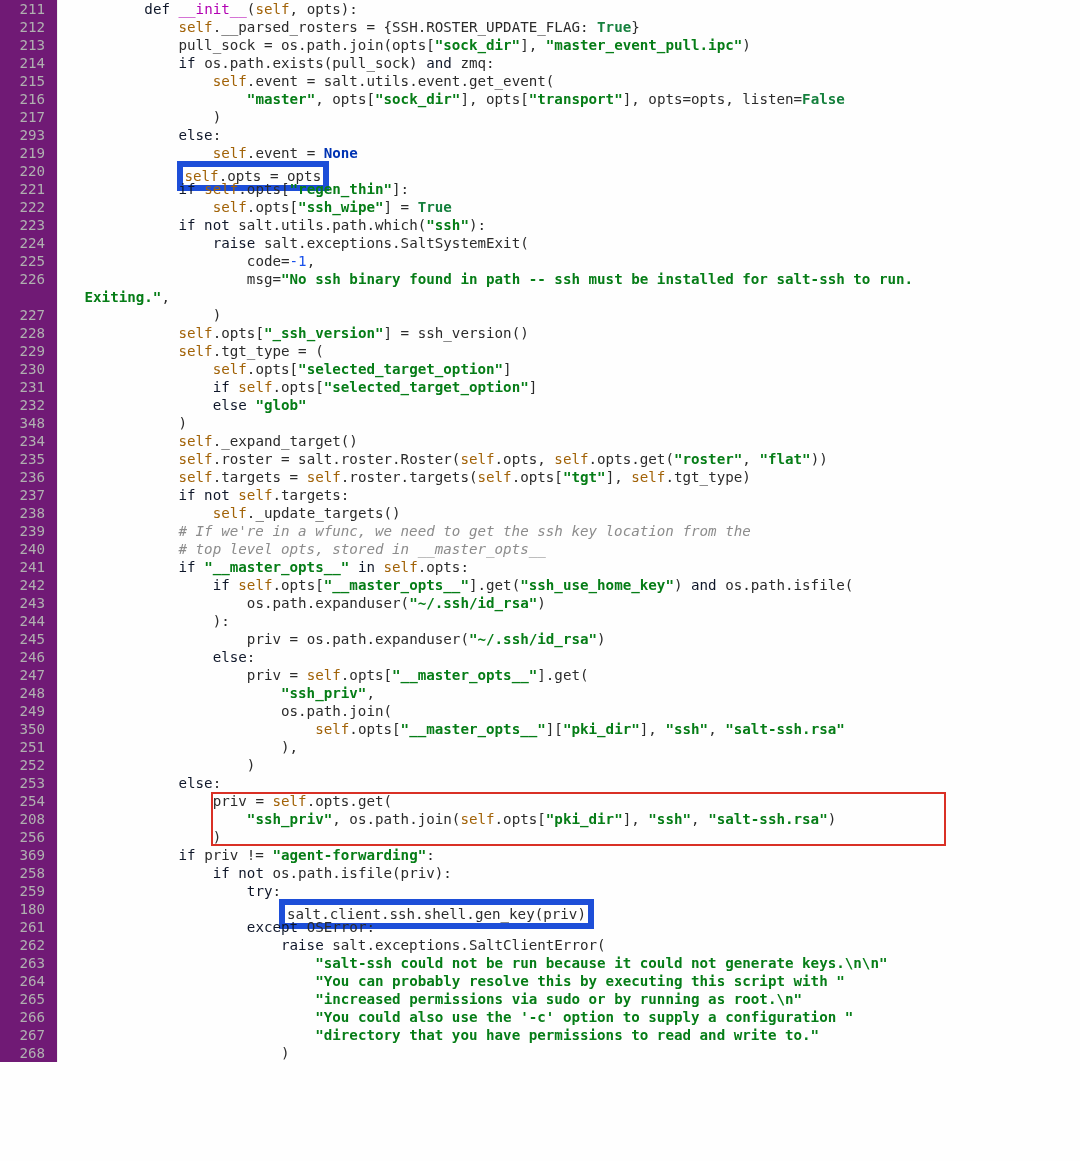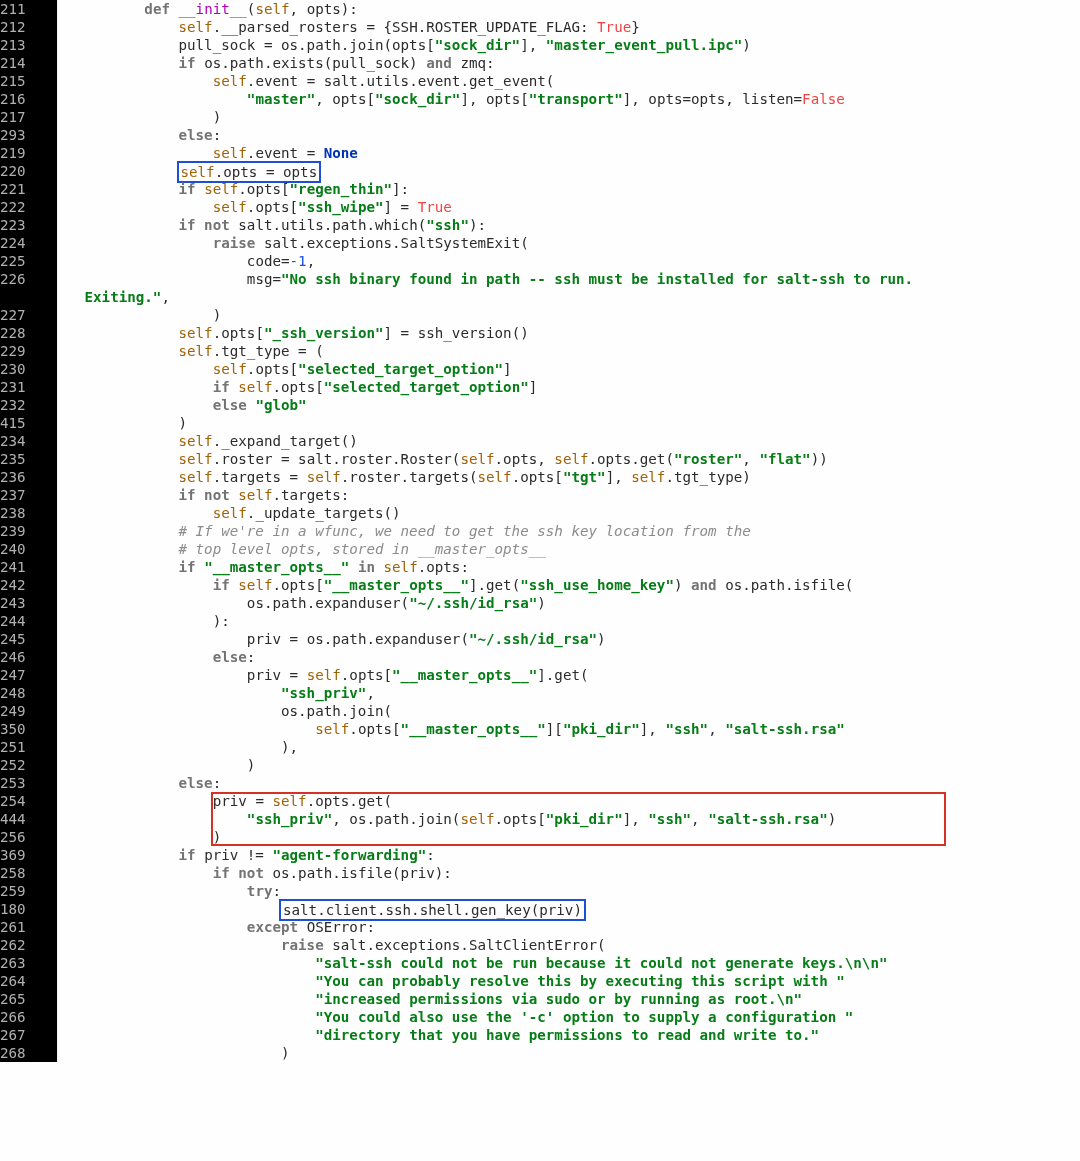--- a/index.html
+++ b/index.html
@@ -11,22 +11,22 @@
       font-family: 'Menlo', 'Consolas', 'Monaco', monospace;
       font-size: 14.2px;
       background: #fefefe;
       display: flex;
       width: 1080px;
       line-height: 18px;
       color: #2b2b2b;
     }
     .gutter {
       width: 58px;
-      background: #000000;
-      text-align: left;
+      background: #701a75;
+      text-align: right;
       padding-right: 12px;
       color: #b0b0b0;
       user-select: none;
       flex-shrink: 0;
       border-right: 1px solid #f0f0ef;
     }
     .gutter .ln {
       height: 18px;
     }
     .fold-col {
@@ -41,32 +41,32 @@
       text-align: center;
     }
     .code {
       flex: 1;
       white-space: pre;
       overflow: hidden;
     }
     .code .line {
       height: 18px;
     }
-    .c-kw { color: #737373; font-weight: 700; }
+    .c-kw { color: #0f172a; font-weight: 400; }
     .c-magic { color: #b200b2; }
     .c-self { color: #a16207; }
     .c-ident { color: #2b2b2b; }
     .c-str { color: #067d17; font-weight: 600; }
     .c-num { color: #1750eb; }
-    .c-bool { color: #ef4444; font-weight: 400; }
+    .c-bool { color: #15803d; font-weight: 700; }
     .c-comment { color: #8c8c8c; font-style: italic; }
     .c-op { color: #2b2b2b; }
     .c-none { color: #0033b3; font-weight: 600; }
     .box-red {
-      border: 2px solid #1d4ed8;
+      border: 6px solid #1d4ed8;
       display: inline-block;
       padding: 0 2px;
       margin: -1px -2px;
     }
   </style>
 </head>
 <body>
 
 <div class="gutter" id="gutter">
     <div class="ln">211</div>
@@ -85,21 +85,21 @@
     <div class="ln">224</div>
     <div class="ln">225</div>
     <div class="ln">226</div>
     <div class="ln"></div>
     <div class="ln">227</div>
     <div class="ln">228</div>
     <div class="ln">229</div>
     <div class="ln">230</div>
     <div class="ln">231</div>
     <div class="ln">232</div>
-    <div class="ln">415</div>
+    <div class="ln">348</div>
     <div class="ln">234</div>
     <div class="ln">235</div>
     <div class="ln">236</div>
     <div class="ln">237</div>
     <div class="ln">238</div>
     <div class="ln">239</div>
     <div class="ln">240</div>
     <div class="ln">241</div>
     <div class="ln">242</div>
     <div class="ln">243</div>
@@ -107,21 +107,21 @@
     <div class="ln">245</div>
     <div class="ln">246</div>
     <div class="ln">247</div>
     <div class="ln">248</div>
     <div class="ln">249</div>
     <div class="ln">350</div>
     <div class="ln">251</div>
     <div class="ln">252</div>
     <div class="ln">253</div>
     <div class="ln">254</div>
-    <div class="ln">444</div>
+    <div class="ln">208</div>
     <div class="ln">256</div>
     <div class="ln">369</div>
     <div class="ln">258</div>
     <div class="ln">259</div>
     <div class="ln">180</div>
     <div class="ln">261</div>
     <div class="ln">262</div>
     <div class="ln">263</div>
     <div class="ln">264</div>
     <div class="ln">265</div>

